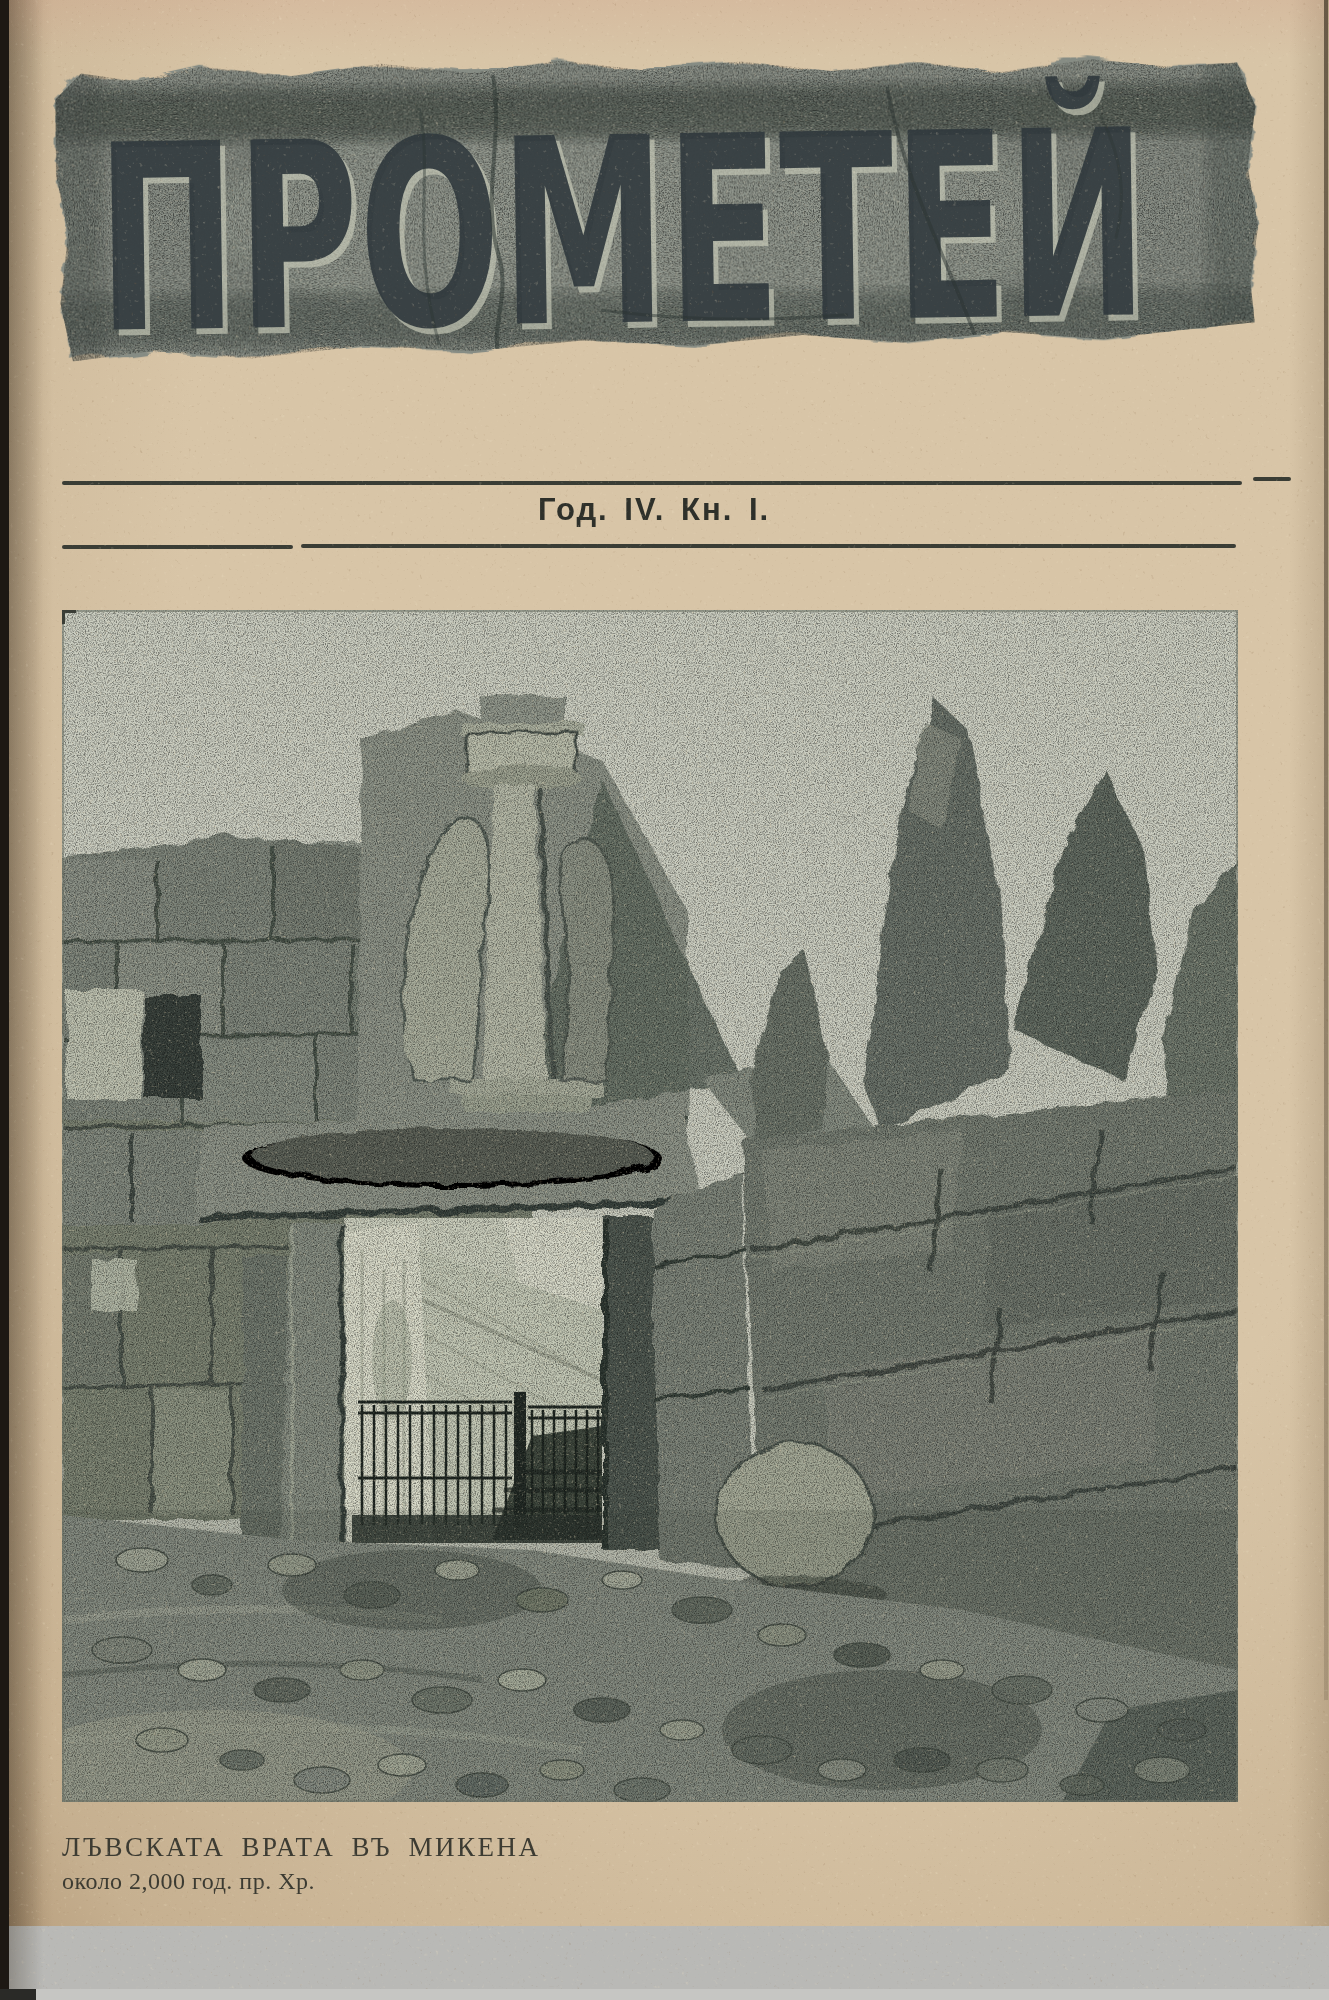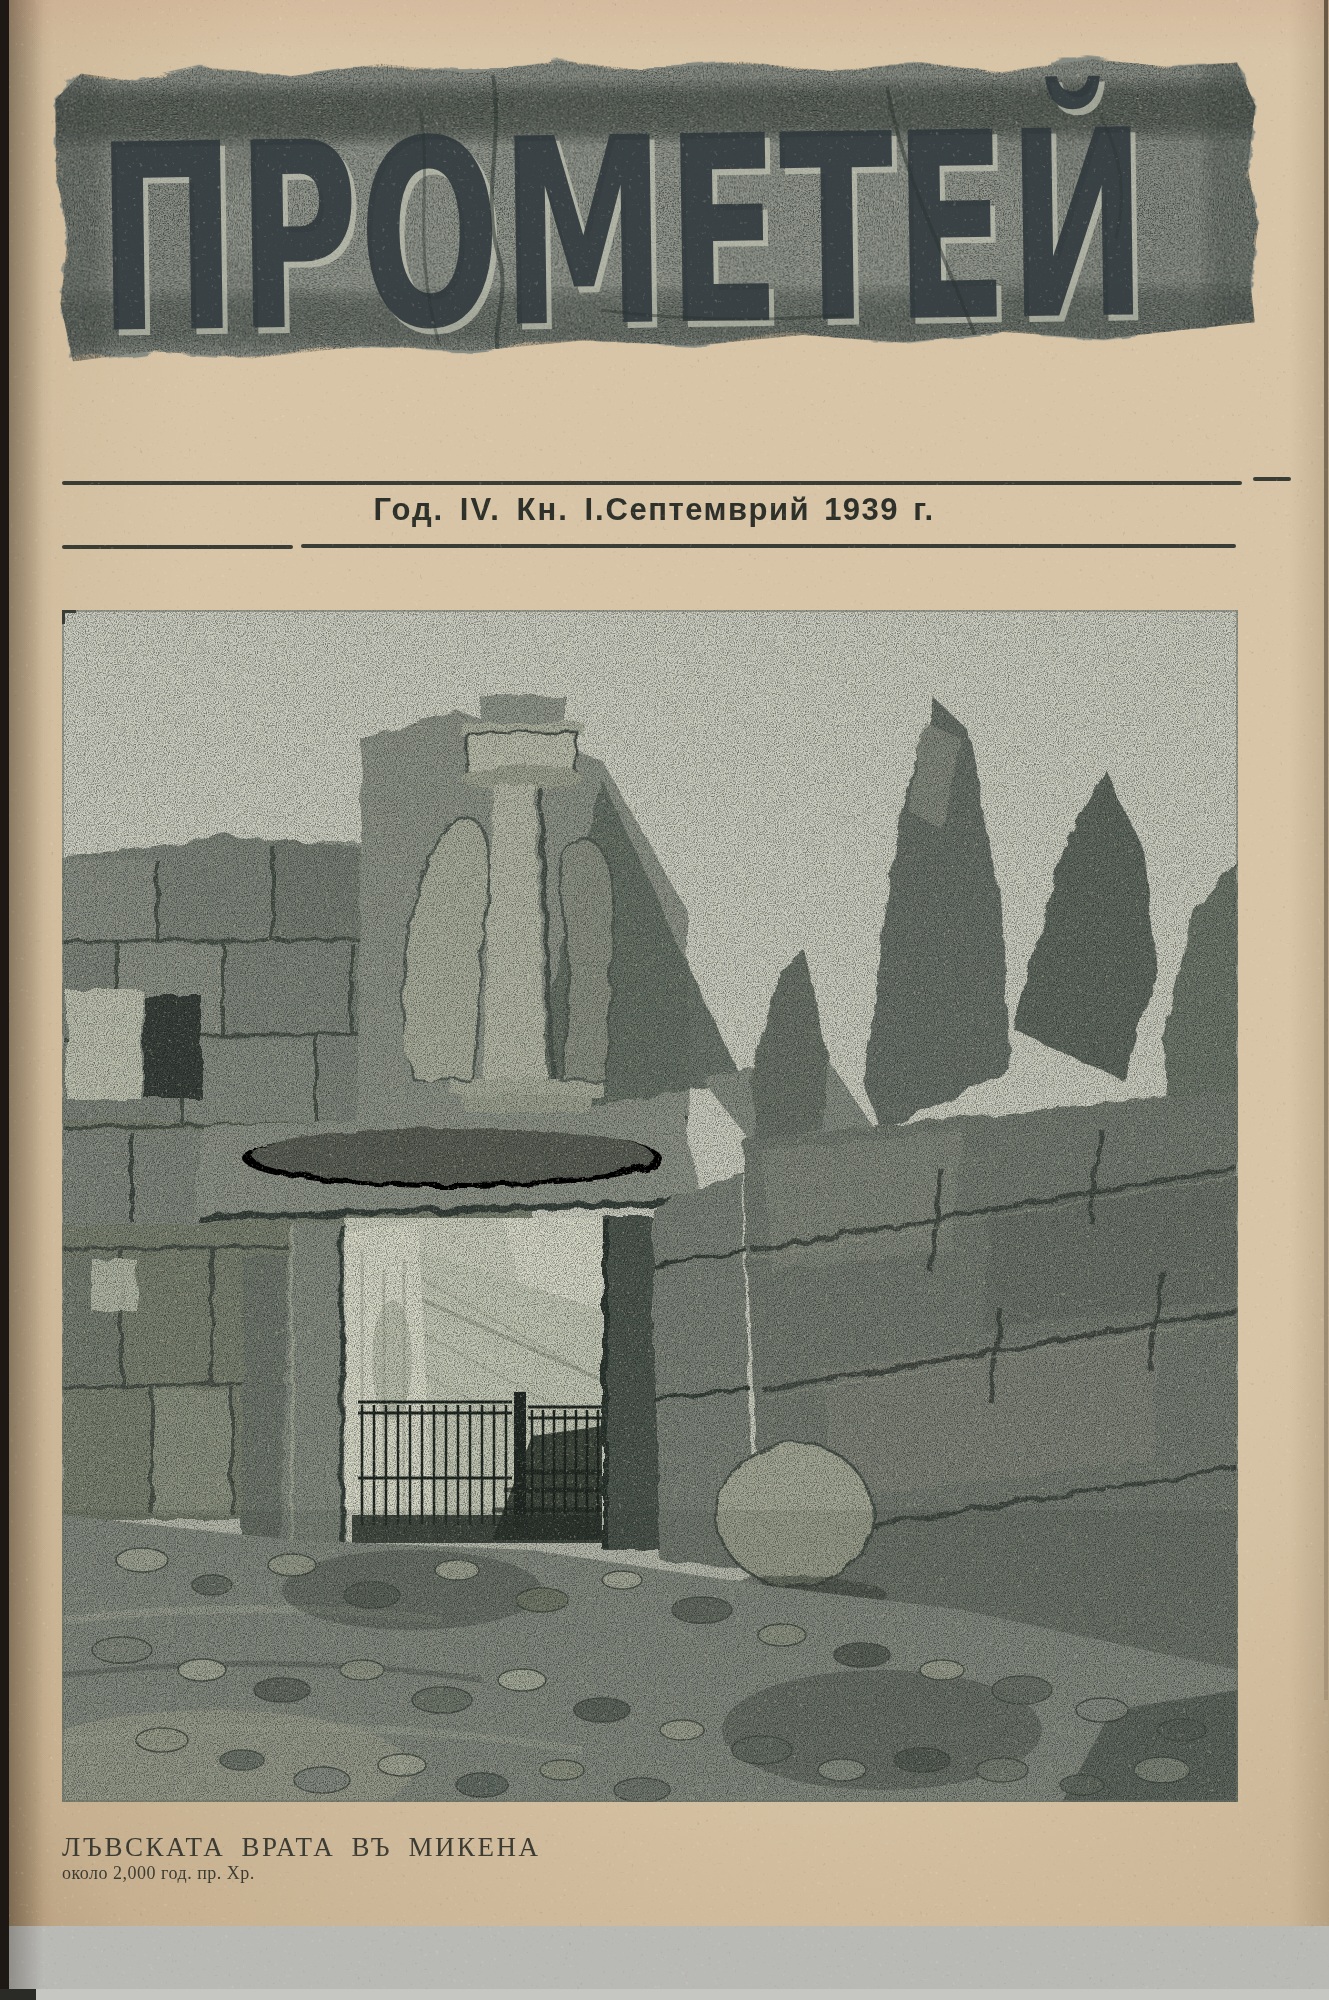--- a/index.html
+++ b/index.html
@@ -35,21 +35,21 @@
 
   .header-row{position:absolute;left:62px;top:492px;width:1184px;display:flex;justify-content:center;align-items:baseline;}
   .volume{font-size:31px;font-weight:bold;color:var(--ink);letter-spacing:2px;word-spacing:5px;}
   .issue-date{font-size:31px;font-weight:bold;color:var(--ink);letter-spacing:1.5px;word-spacing:4px;}
 
   .photo{position:absolute;left:62px;top:610px;width:1176px;height:1192px;}
 
   .caption{position:absolute;left:62px;top:1832px;width:1176px;text-align:left;color:var(--caption-ink);
     font-family:Liberation Serif, serif;}
   .caption-title{font-size:27px;letter-spacing:2.5px;word-spacing:7px;}
-  .caption-sub{font-size:18px;letter-spacing:.5px;}
+  .caption-sub{font-size:24px;letter-spacing:.5px;margin-top:5px;}
 </style>
 </head>
 <body>
 
 <div class="page">
 
   <svg class="masthead" viewBox="0 0 1226 322" xmlns="http://www.w3.org/2000/svg">
     <defs>
       <filter id="mh-rough" x="-6%" y="-12%" width="112%" height="124%">
         <feTurbulence type="fractalNoise" baseFrequency="0.013 0.06" numOctaves="4" seed="7" result="n"></feTurbulence>
@@ -100,21 +100,20 @@
         <path d="M560,260 q 120,16 244,6" stroke-width="3" opacity=".45"></path>
         <path d="M1060,70 q 30,60 14,120" stroke-width="3" opacity=".35"></path>
       </g>
     </g>
   </svg>
 
   <div class="rule rule-top"></div>
   <div class="rule rule-top-dash"></div>
   <div class="header-row">
     <span class="volume">Год. IV. Кн. I.</span>
-    <span class="issue-date">Септемврий 1939 г.</span>
   </div>
   <div class="rule rule-bottom-a"></div>
   <div class="rule rule-bottom-b"></div>
 
   <svg class="photo" viewBox="0 0 1176 1192" xmlns="http://www.w3.org/2000/svg">
     <defs>
       <filter id="ph-rough" x="-6%" y="-6%" width="112%" height="112%">
         <feTurbulence type="fractalNoise" baseFrequency="0.04" numOctaves="3" seed="9" result="n"></feTurbulence>
         <feDisplacementMap in="SourceGraphic" in2="n" scale="10"></feDisplacementMap>
       </filter>

